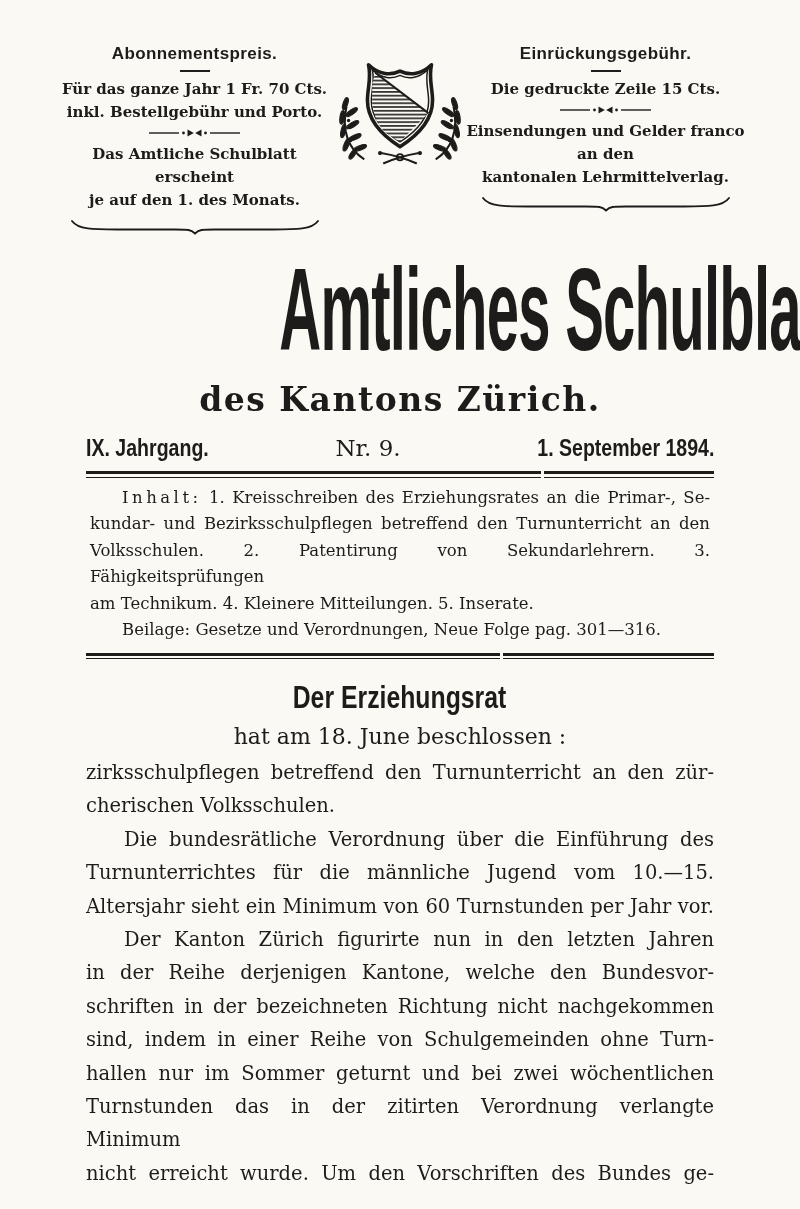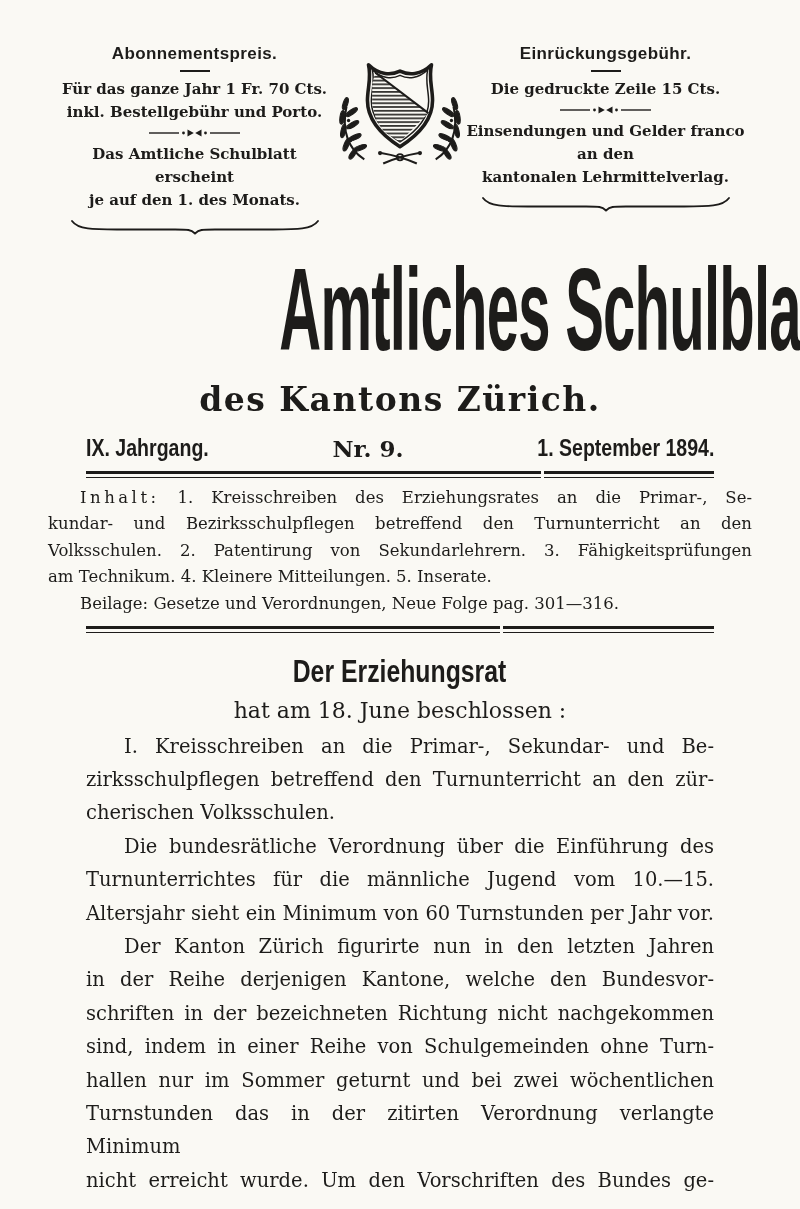--- a/index.html
+++ b/index.html
@@ -24,31 +24,31 @@
     display:inline-block; white-space:nowrap; font-family:"Liberation Sans", sans-serif;
     font-weight:bold; font-size:116px; line-height:1; letter-spacing:-1.5px;
     transform:scaleX(.50);
   }
   .subtitle-row{ text-align:center; margin-top:16px; font-weight:bold; font-size:33px; letter-spacing:1.5px; }
   
   .dateline{ display:flex; justify-content:space-between; align-items:flex-start; padding:0 86px; margin-top:16px; }
   .cond{ font-family:"Liberation Sans", sans-serif; font-weight:bold; font-size:23px; display:inline-block; transform:scaleX(.85); }
   .cond.from-left{ transform-origin:left center; }
   .cond.from-right{ transform-origin:right center; }
-  .dateline .issue{ font-weight:bold; font-size:23px; }
+  .dateline .issue{ font-weight:normal; font-size:23px; }
   
   .double-rule{ margin:9px 86px 0; height:2.5px; border-top:3.5px solid var(--ink); border-bottom:1.8px solid var(--ink); position:relative; }
   .double-rule::after{ content:""; position:absolute; top:-4px; bottom:-4px; width:3px; background:var(--paper); }
   .double-rule.n1::after{ left:72.5%; }
   .double-rule.n2::after{ left:66%; }
   
   .tline{ text-align:justify; text-align-last:justify; }
   .tline.indent{ text-indent:32px; }
   .tline.endline{ text-align-last:left; }
-  .contents{ margin:7px 48px 0; font-size:16.5px; line-height:26.5px; }
+  .contents{ margin:7px 90px 0; font-size:16.5px; line-height:26.5px; }
   .sp-label{ letter-spacing:3.5px; }
   
   .article-heading{ text-align:center; margin-top:22px; height:36px; }
   .article-heading .scale{ display:inline-block; white-space:nowrap; font-family:"Liberation Sans", sans-serif; font-weight:bold; font-size:31px; line-height:1.1; transform:scaleX(.8); }
   .article-sub{ text-align:center; font-size:22px; line-height:32px; margin-top:2px; }
   .bodytext{ margin:3px 86px 0; font-size:19.5px; line-height:33.4px; }
   .bodytext .tline.indent{ text-indent:38px; }
 </style>
 </head>
 <body>
@@ -167,21 +167,20 @@
   </section>
 
   <div class="double-rule n2"></div>
 
   <article>
     <h3 class="article-heading" style="margin:22px 0 4px;">
       <span class="scale">Der Erziehungsrat</span>
     </h3>
     <div class="article-sub">hat am 18. June beschlossen :</div>
     <div class="bodytext">
-        <div class="tline indent">I. Kreisschreiben an die Primar-, Sekundar- und Be-</div>
         <div class="tline">zirksschulpflegen betreffend den Turnunterricht an den zür-</div>
         <div class="tline endline">cherischen Volksschulen.</div>
         <div class="tline indent">Die bundesrätliche Verordnung über die Einführung des</div>
         <div class="tline">Turnunterrichtes für die männliche Jugend vom 10.—15.</div>
         <div class="tline">Altersjahr sieht ein Minimum von 60 Turnstunden per Jahr vor.</div>
         <div class="tline indent">Der Kanton Zürich figurirte nun in den letzten Jahren</div>
         <div class="tline">in der Reihe derjenigen Kantone, welche den Bundesvor-</div>
         <div class="tline">schriften in der bezeichneten Richtung nicht nachgekommen</div>
         <div class="tline">sind, indem in einer Reihe von Schulgemeinden ohne Turn-</div>
         <div class="tline">hallen nur im Sommer geturnt und bei zwei wöchentlichen</div>

